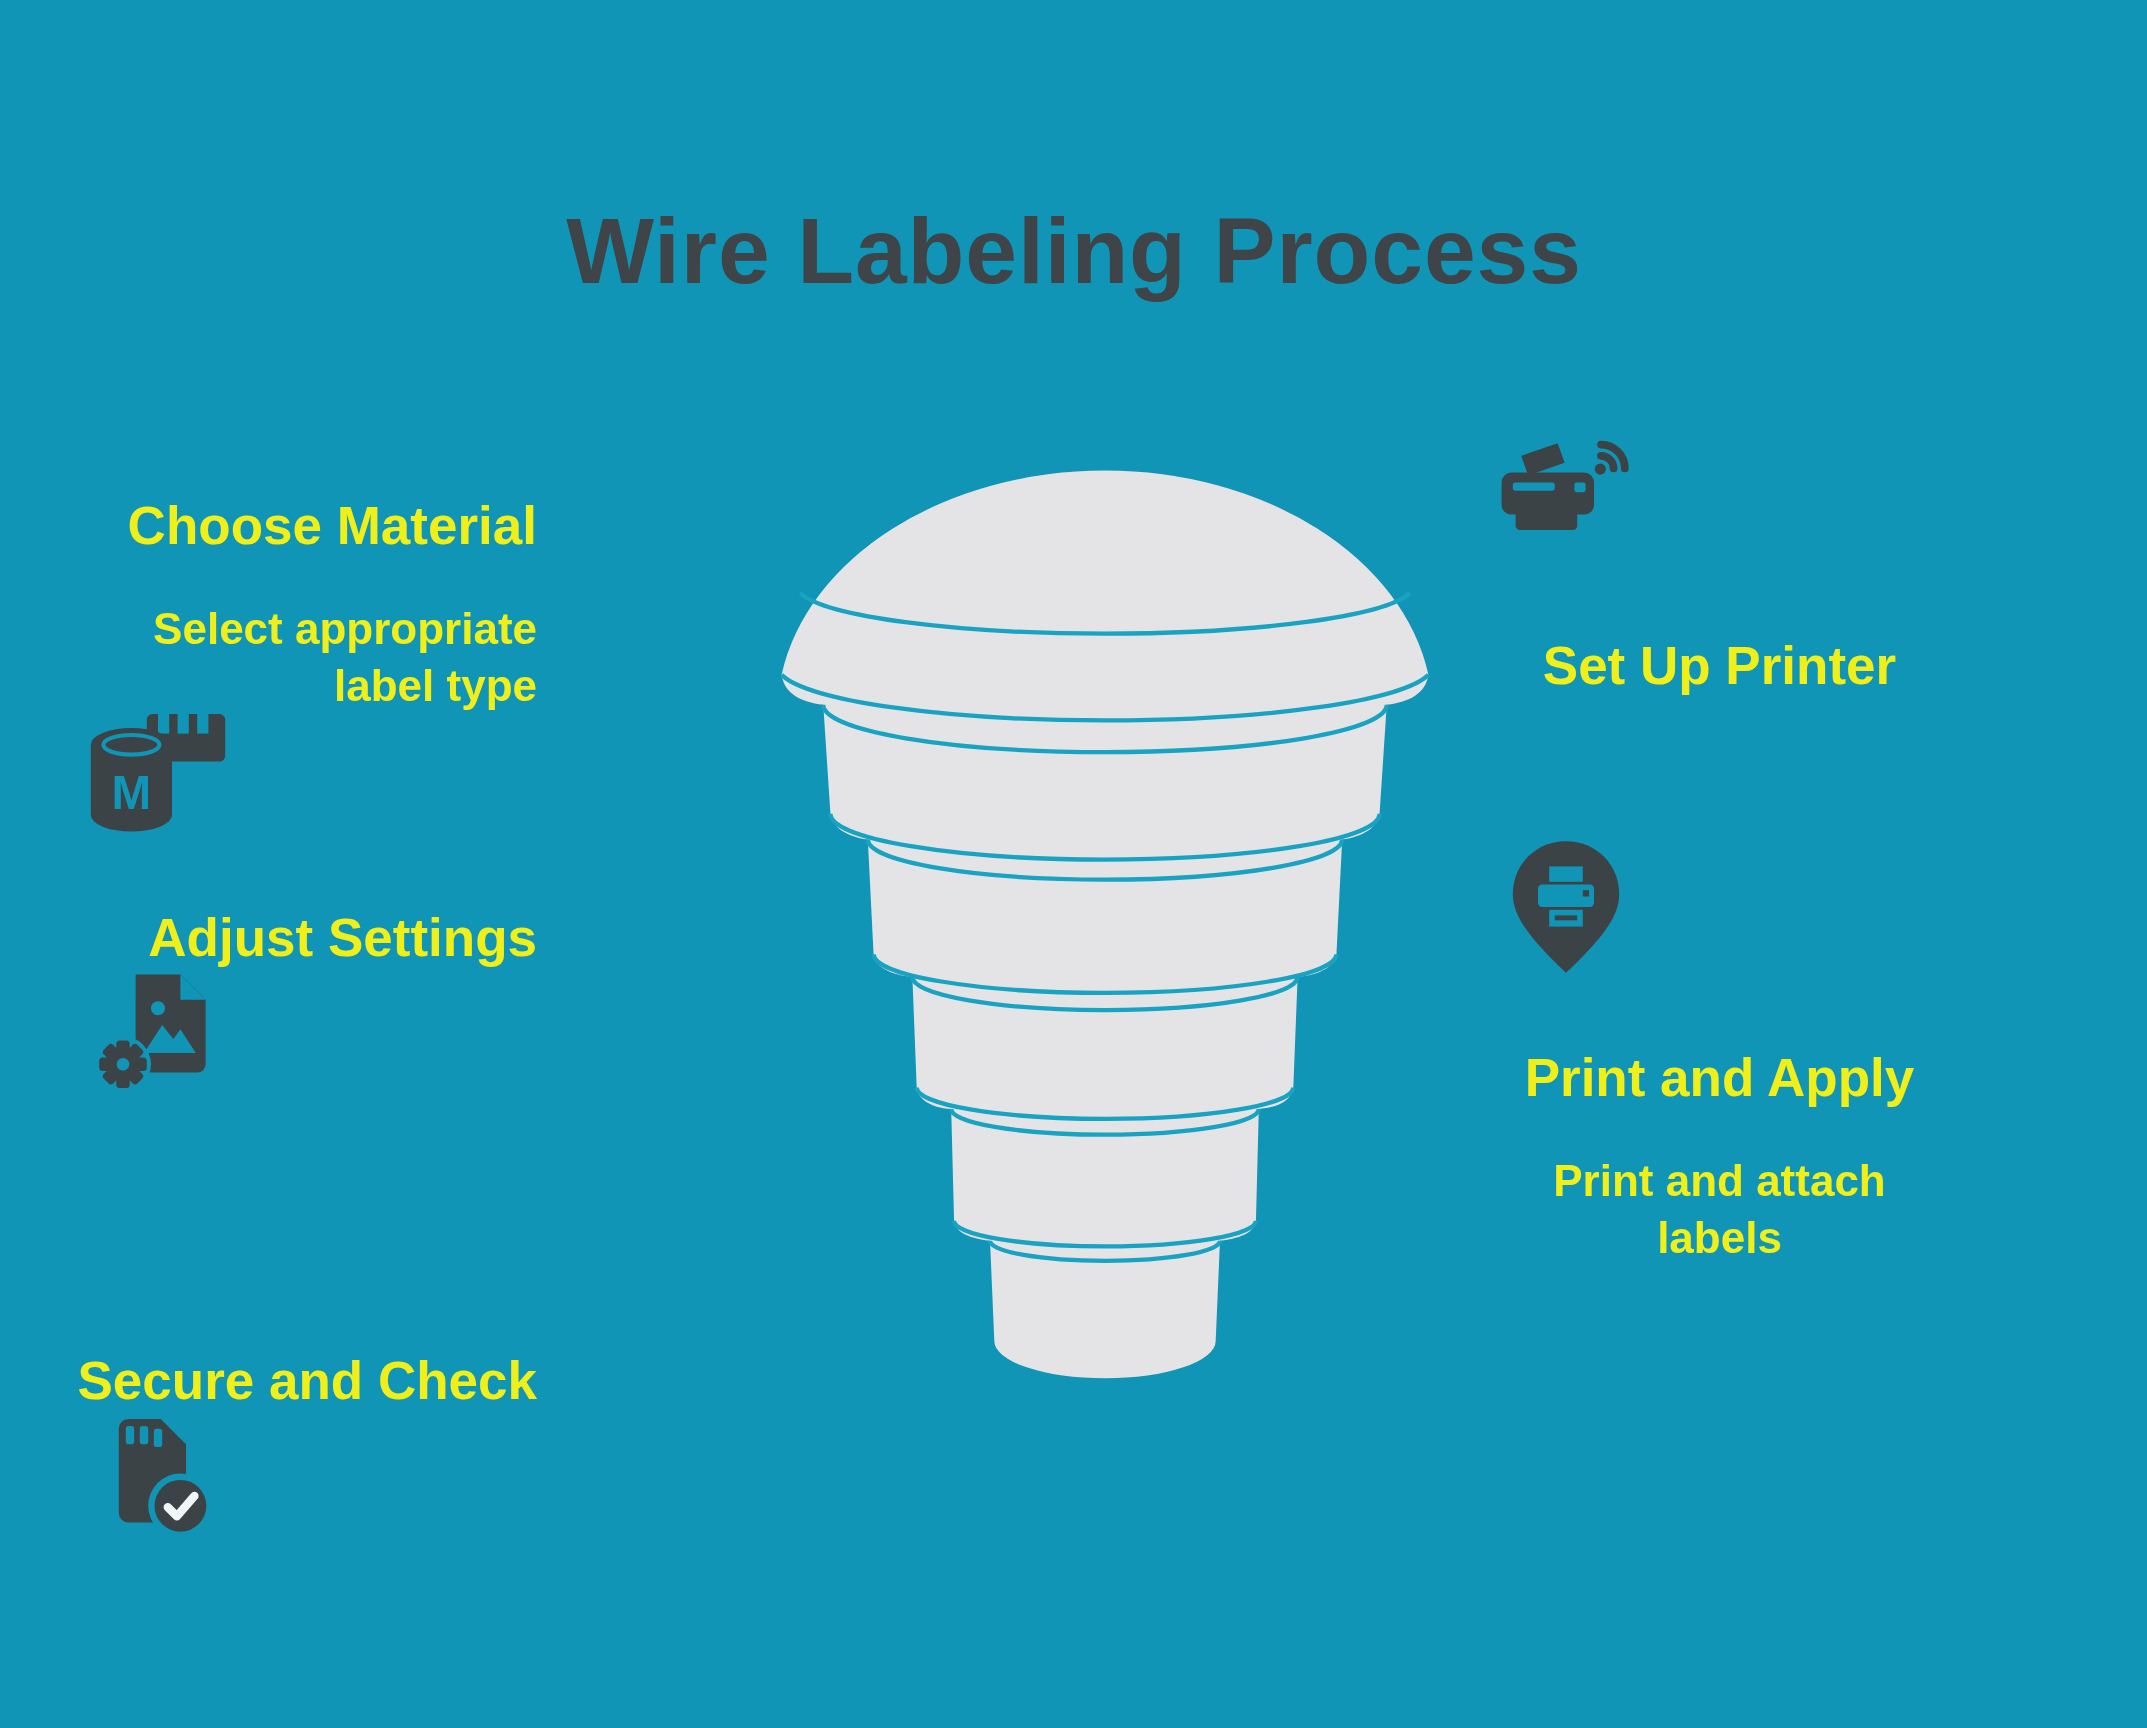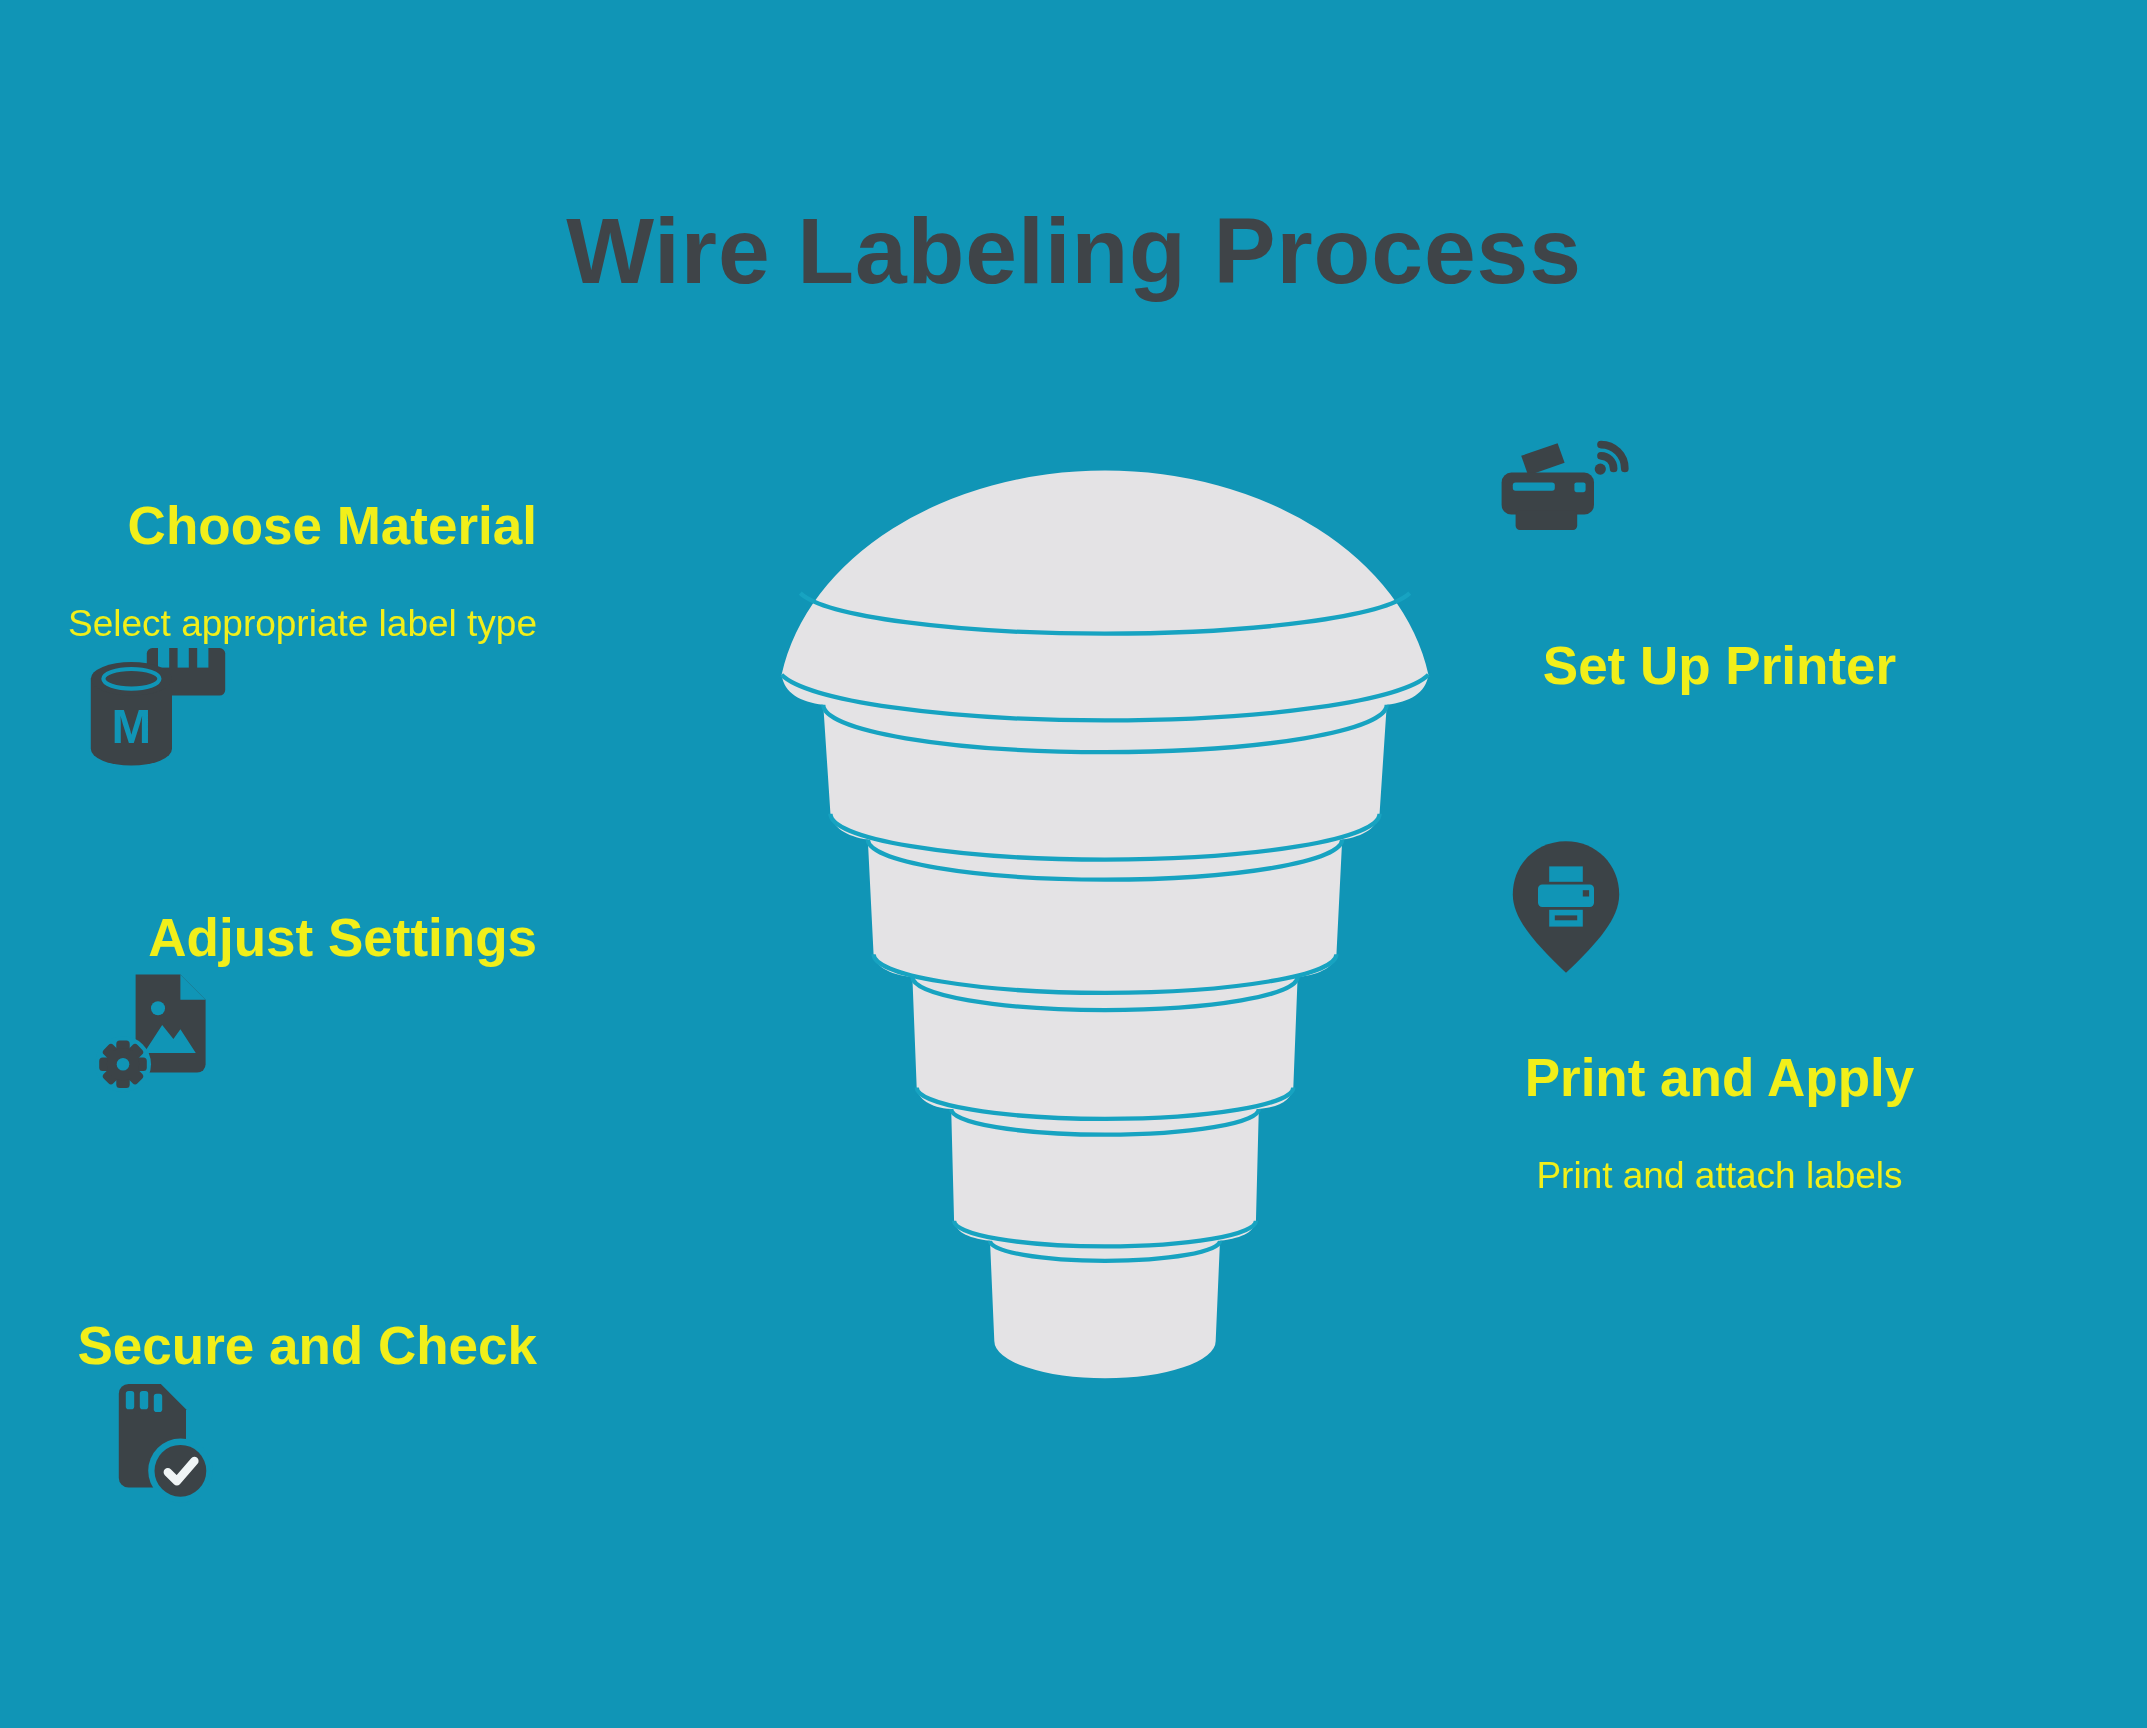--- a/index.html
+++ b/index.html
@@ -27,32 +27,32 @@
   }
   .step { position: absolute; display: flex; flex-direction: column; }
   .step .text { display: flex; flex-direction: column; margin-top: 71px; }
   .step.left .text  { width: 481px; text-align: right; }
   .step.right .text { width: 447px; text-align: center; }
   .heading {
     font-size: 53px; font-weight: 700;
     color: #F1EF1A; line-height: 1.15;
   }
   .desc {
-    font-size: 37px; font-weight: 400;
+    font-size: 44px; font-weight: 700;
     color: #F1EF1A; line-height: 1.3;
     margin-top: 43px;
   }
   .icon-box { width: 140px; height: 140px; flex: none; }
   .step.left  .icon-box { margin-left: 32px; }
   .step.right .icon-box { margin-right: 38px; }
   .icon-box svg { width: 100%; height: 100%; display: block; }
 
   #step-l1 { left: 56px;   top: 425px; }
   #step-l2 { left: 56px;   top: 837px; }
-  #step-l3 { left: 56px;   top: 1245px; }
+  #step-l3 { left: 56px;   top: 1280px; }
   #step-r1 { left: 1496px; top: 425px; }
   #step-r2 { left: 1496px; top: 837px; }
 </style>
 </head>
 <body>
 
 <h1 class="title">Wire Labeling Process</h1>
 
 <svg class="funnel" viewBox="0 0 480 670" preserveAspectRatio="none" aria-hidden="true">
   <path fill="#E4E3E5" d="

